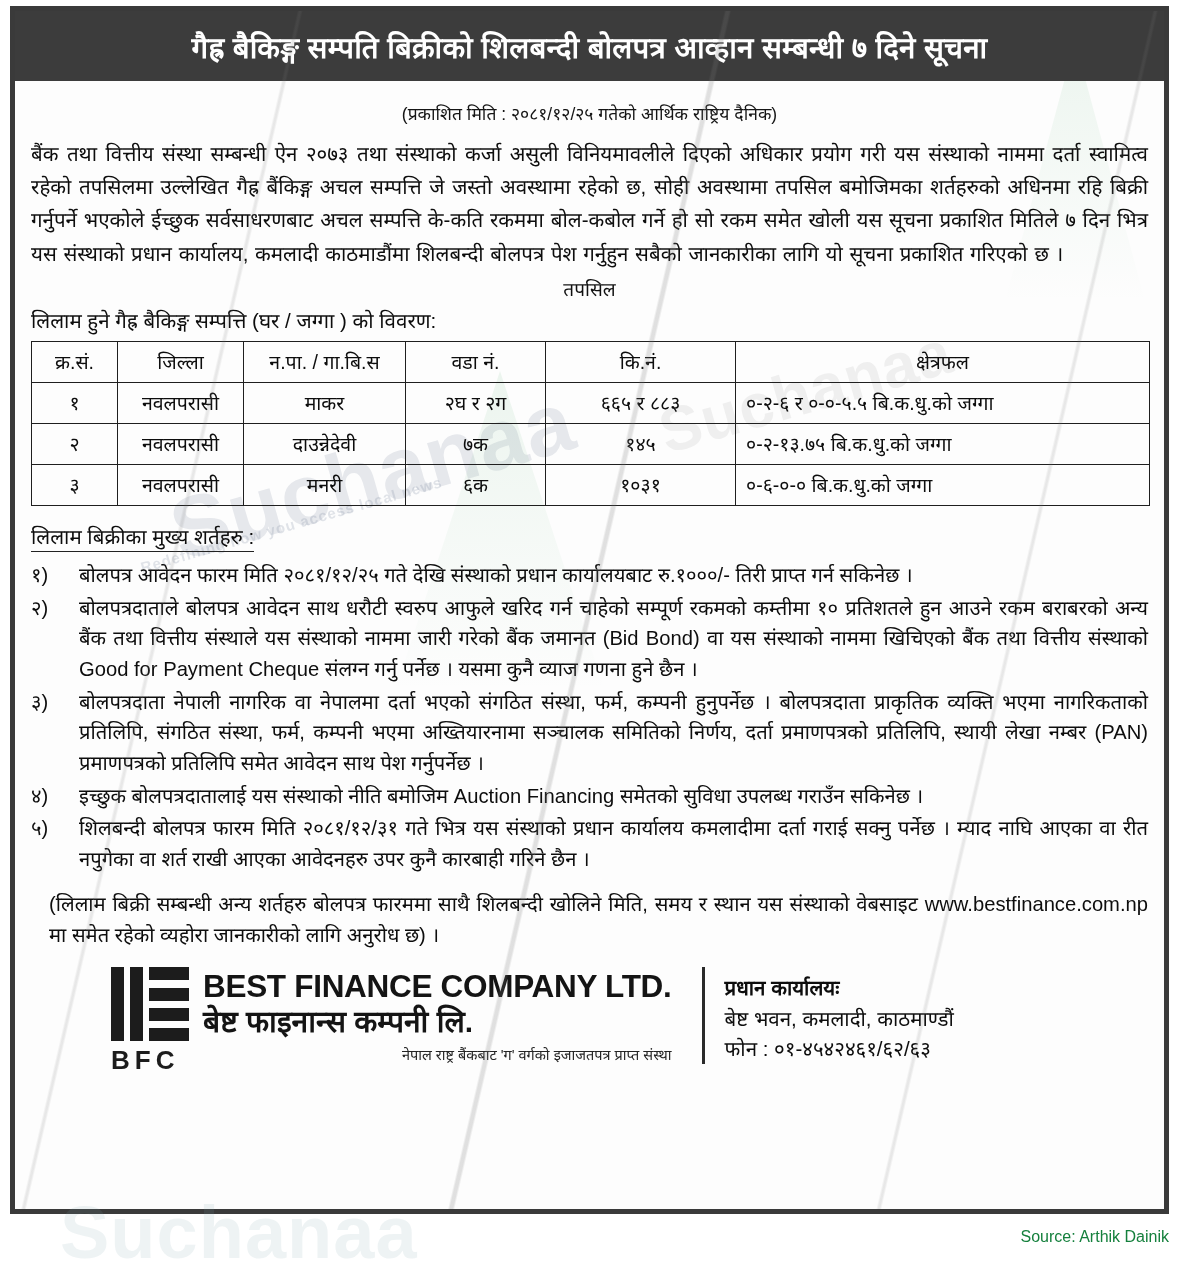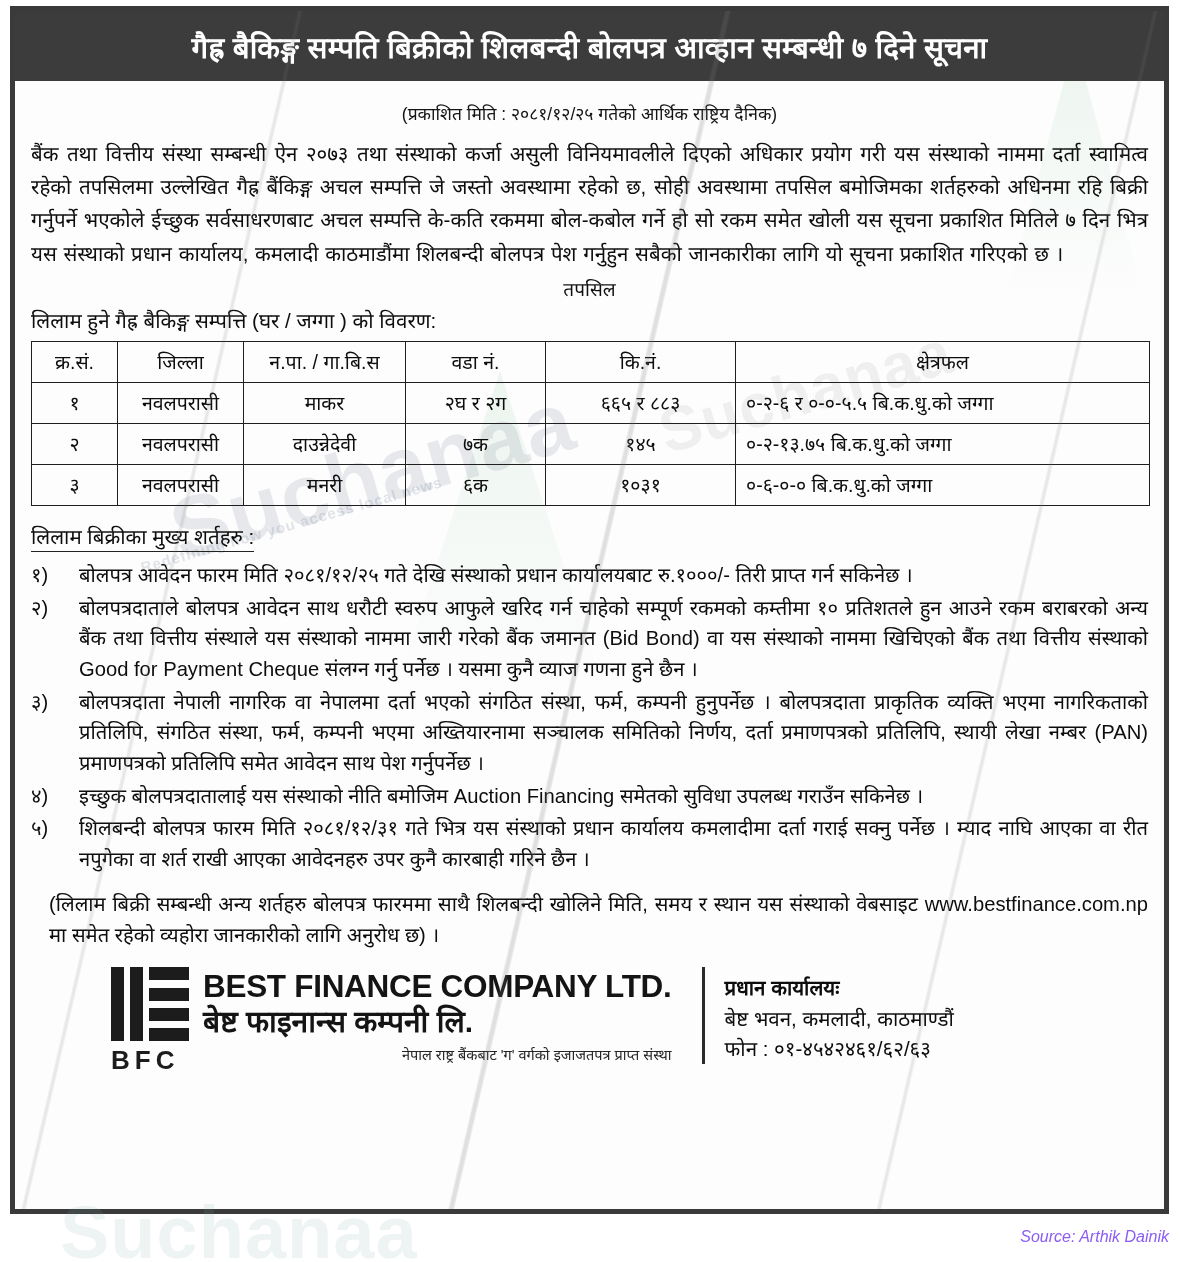--- a/index.html
+++ b/index.html
@@ -267,22 +267,21 @@
     line-height: 1.48;
     color: #0d0d0d;
   }
   #office .lbl { font-weight: bold; }
 
   #source {
     position: absolute;
     right: 12px;
     top: 1228px;
     font-size: 16px;
-    font-style: italic;
-    color: #8b5cf6;
+    color: #15803d;
     z-index: 6;
   }
 </style>
 </head>
 <body>
 
 <div id="page">
 
   <div class="wm wm-1">Suchanaa</div>
   <div class="wm wm-2">Redefining how you access local news</div>

